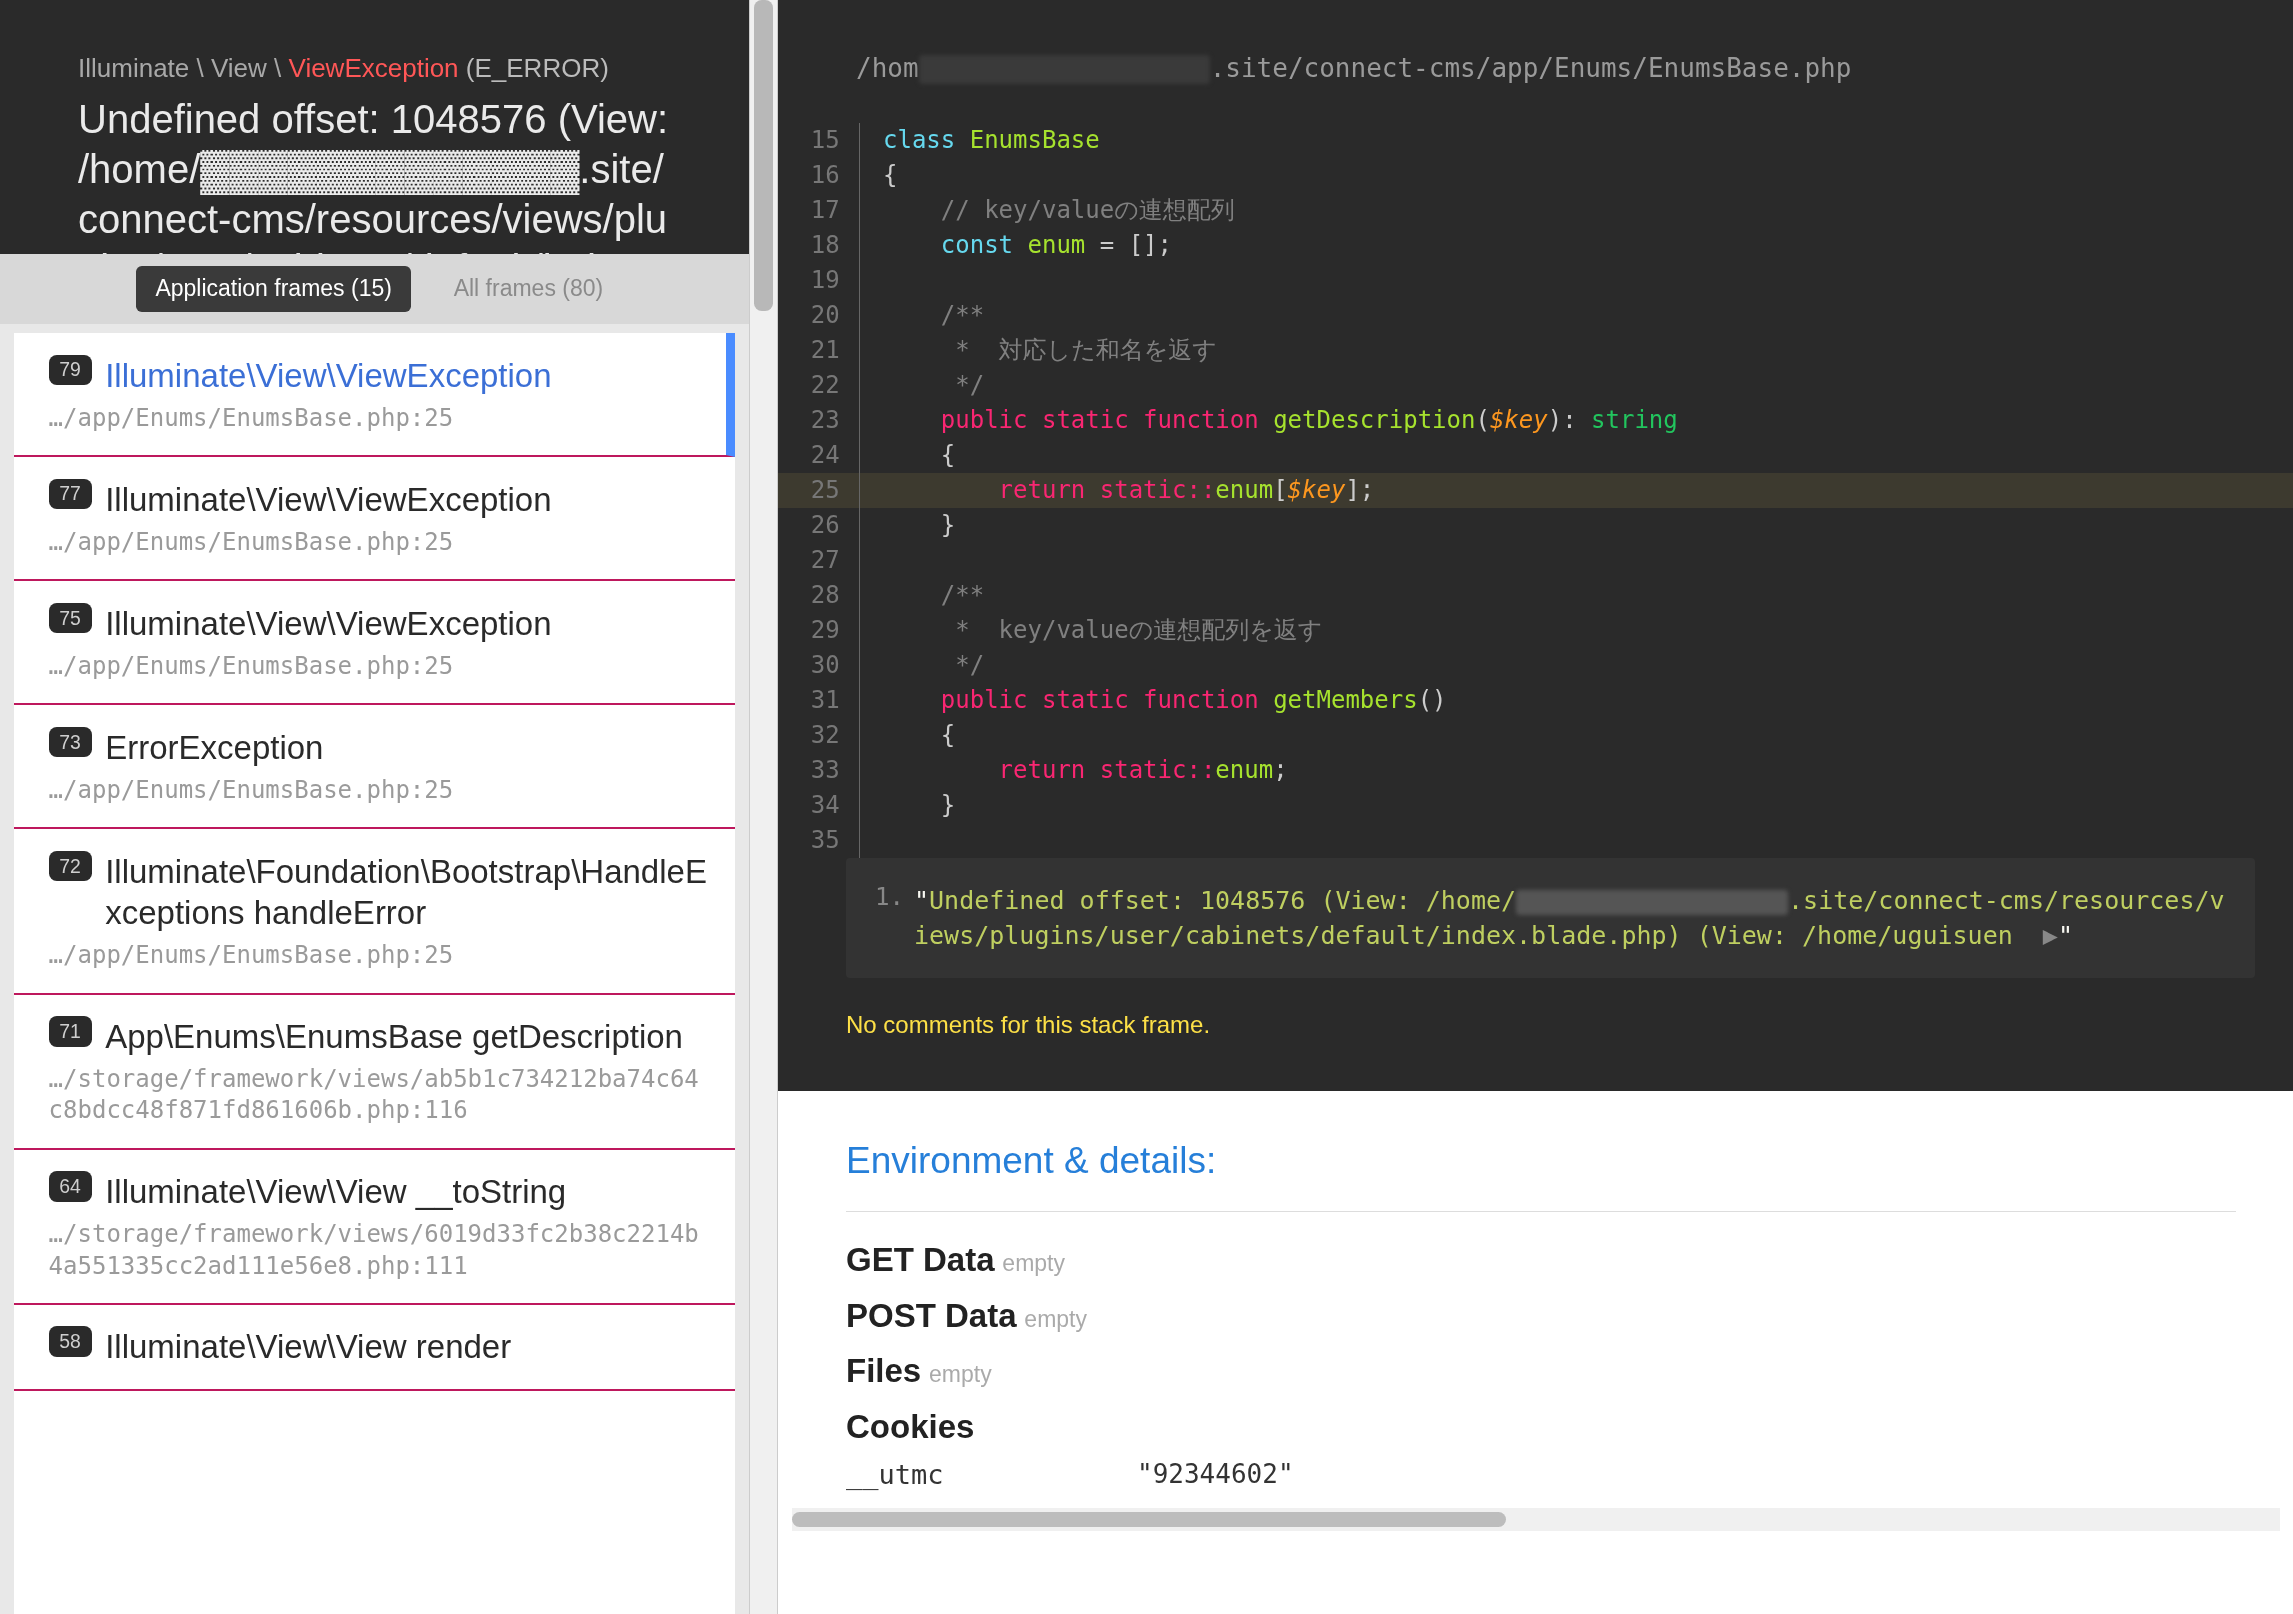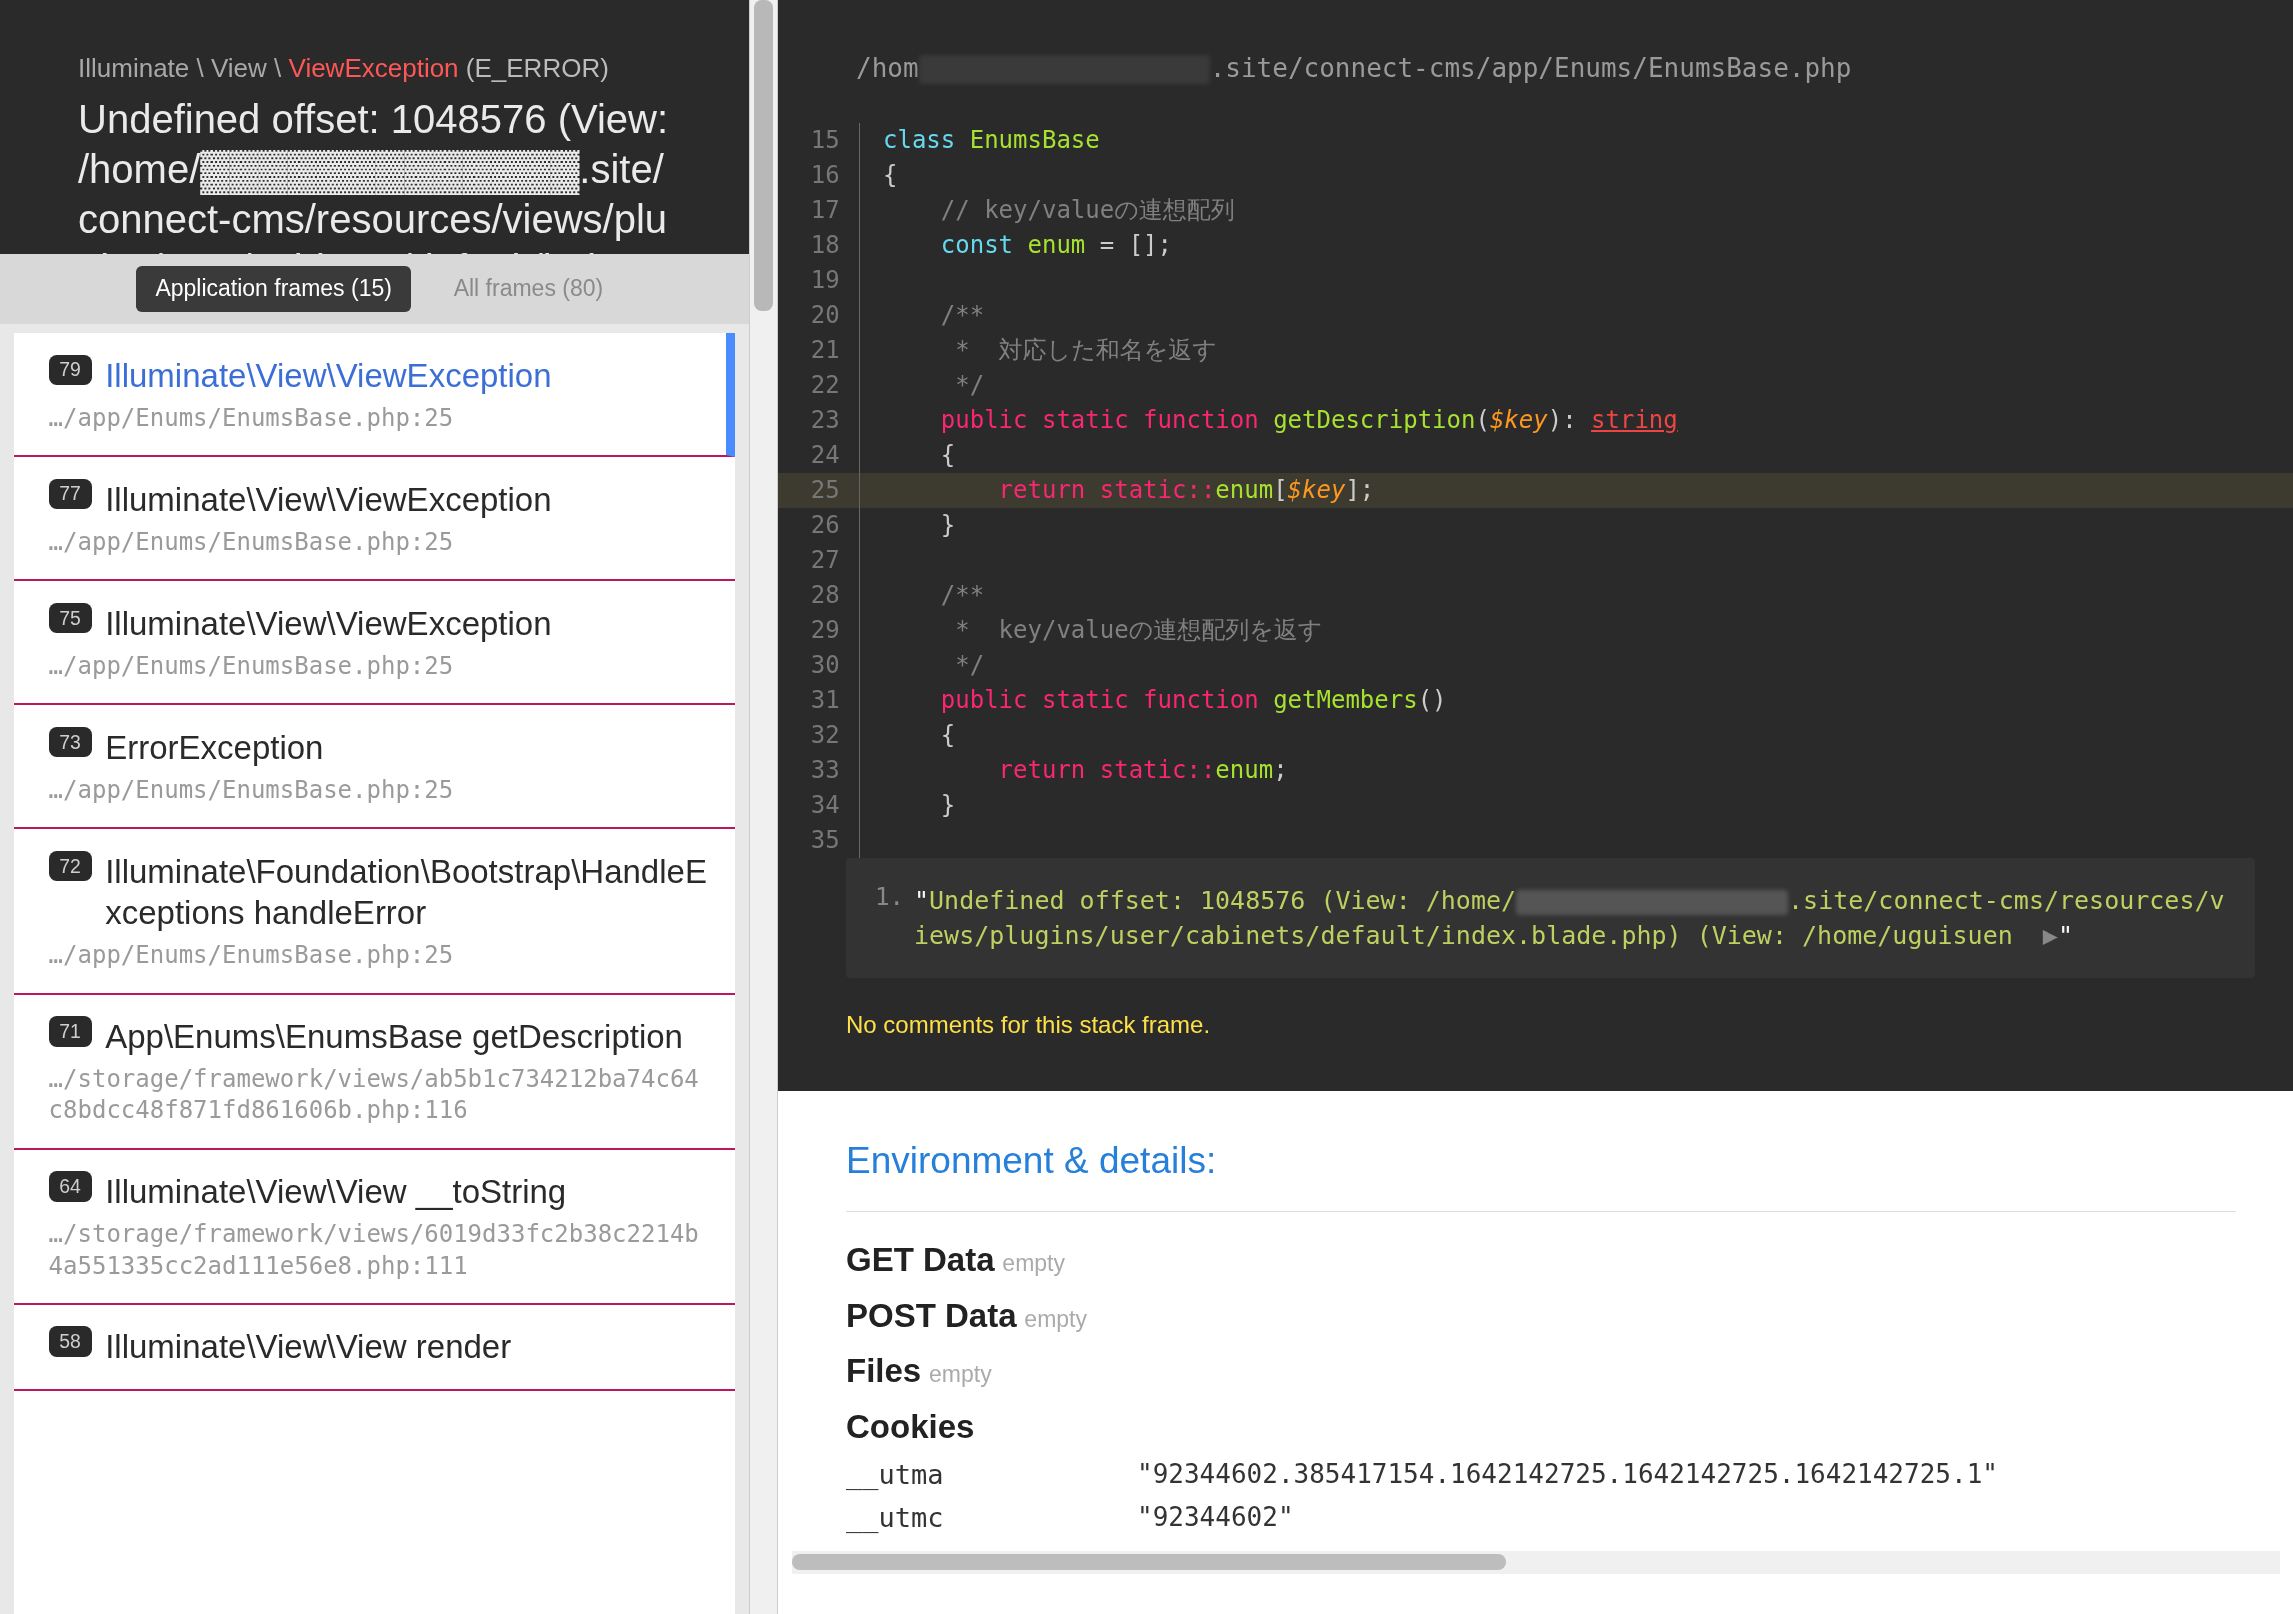--- a/index.html
+++ b/index.html
@@ -125,21 +125,21 @@
   .code-row.hl { background:#3d3a2f; }
   .ln {
     width: 82px;
     text-align: right;
     padding-right: 19.4px;
     color: #777;
     border-right: 1.9px solid #666;
     flex-shrink:0;
   }
   .cd { padding-left: 23px; white-space: pre; }
-  .k-class{color:#66d9ef;} .k-name{color:#a6e22e;} .k-type{color:#ef4444;text-decoration:underline;}
+  .k-class{color:#66d9ef;} .k-name{color:#a6e22e;} .k-type{color:#22c55e;}
   .k-comment{color:#808080;} .k-key{color:#66d9ef;}
   .k-func{color:#a6e22e;} .k-var{color:#fd971f;font-style:italic;} .k-ret{color:#f92672;}
   .k-enum{color:#a6e22e;} .k-dcolon{color:#f92672;}
   .k-pub{color:#f92672;}
 
   .args-head {
     font-family: "Menlo","Consolas",monospace;
     font-size: 25px;
     color: #8a8a8a;
     padding: 39px 0 23px 78px;
@@ -366,24 +366,20 @@
 
   <div class="env">
     <div class="env-title">Environment &amp; details:</div>
     <hr>
     <div id="env-items">
         <div class="env-row"><span class="env-label">GET Data</span><span class="env-empty">empty</span></div>
         <div class="env-row"><span class="env-label">POST Data</span><span class="env-empty">empty</span></div>
         <div class="env-row"><span class="env-label">Files</span><span class="env-empty">empty</span></div>
         <div class="env-row"><span class="env-label">Cookies</span><div class="env-table">
             <div class="env-kv">
-              <div class="env-k">__utma</div>
-              <div class="env-v">"92344602.385417154.1642142725.1642142725.1642142725.1"</div>
-            </div>
-            <div class="env-kv">
               <div class="env-k">__utmc</div>
               <div class="env-v">"92344602"</div>
             </div>
           </div></div>
       </div>
   </div>
   <div class="bottom-scroll">
       <div class="th"></div>
     </div>
 </div>

